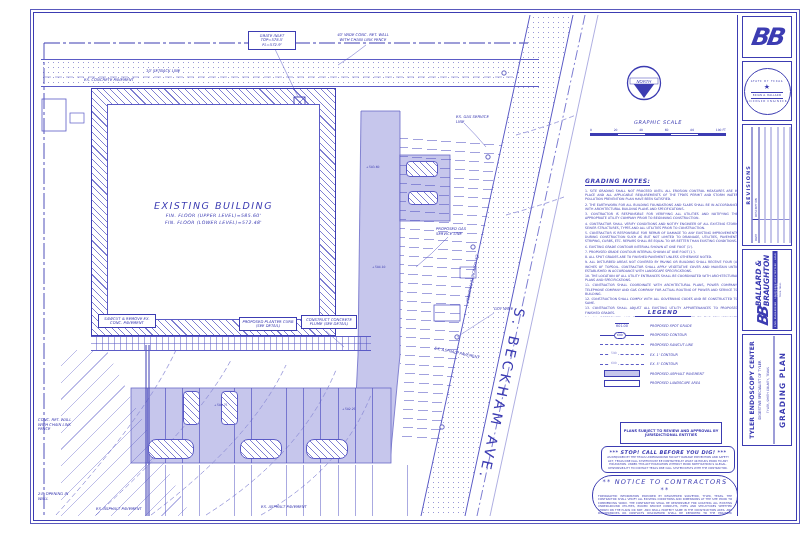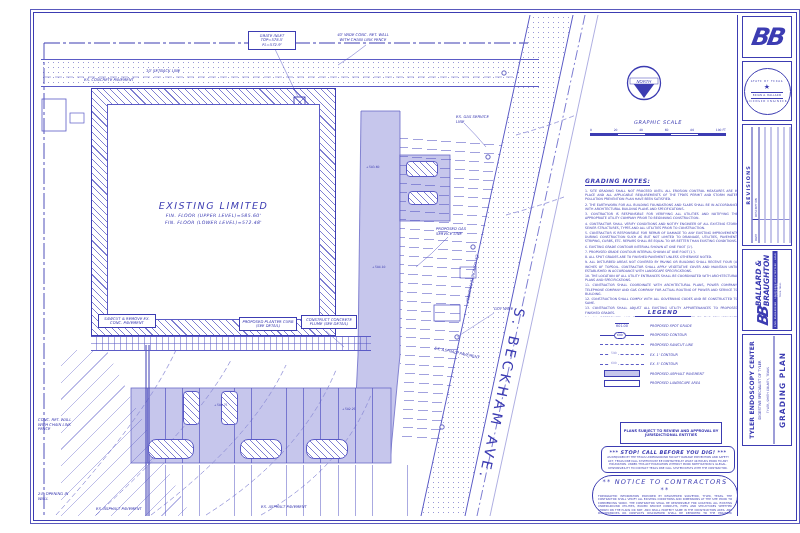--- a/index.html
+++ b/index.html
@@ -187,21 +187,21 @@
       </g>
     </svg>
 
     <div class="stripes-lot"></div>
     <div class="stripes-bot"></div>
     <div class="stripes-right"></div>
     <div class="slope hatch-lt"></div>
 
     <div class="building hatch">
       <div class="building-in">
-        <div class="bt1">EXISTING LIMITED</div>
+        <div class="bt1">EXISTING BUILDING</div>
         <div class="bt2">FIN. FLOOR (UPPER LEVEL)=585.60'</div>
         <div class="bt2">FIN. FLOOR (LOWER LEVEL)=572.48'</div>
       </div>
     </div>
 
     <div class="sidewalk"></div>
 
     <div class="island hatch" style="left:370px;top:146px;width:32px;height:16px;"></div>
     <div class="island hatch" style="left:372px;top:176px;width:30px;height:14px;"></div>
     <div class="island hatch" style="left:112px;top:424px;width:46px;height:20px;border-radius:8px;"></div>

